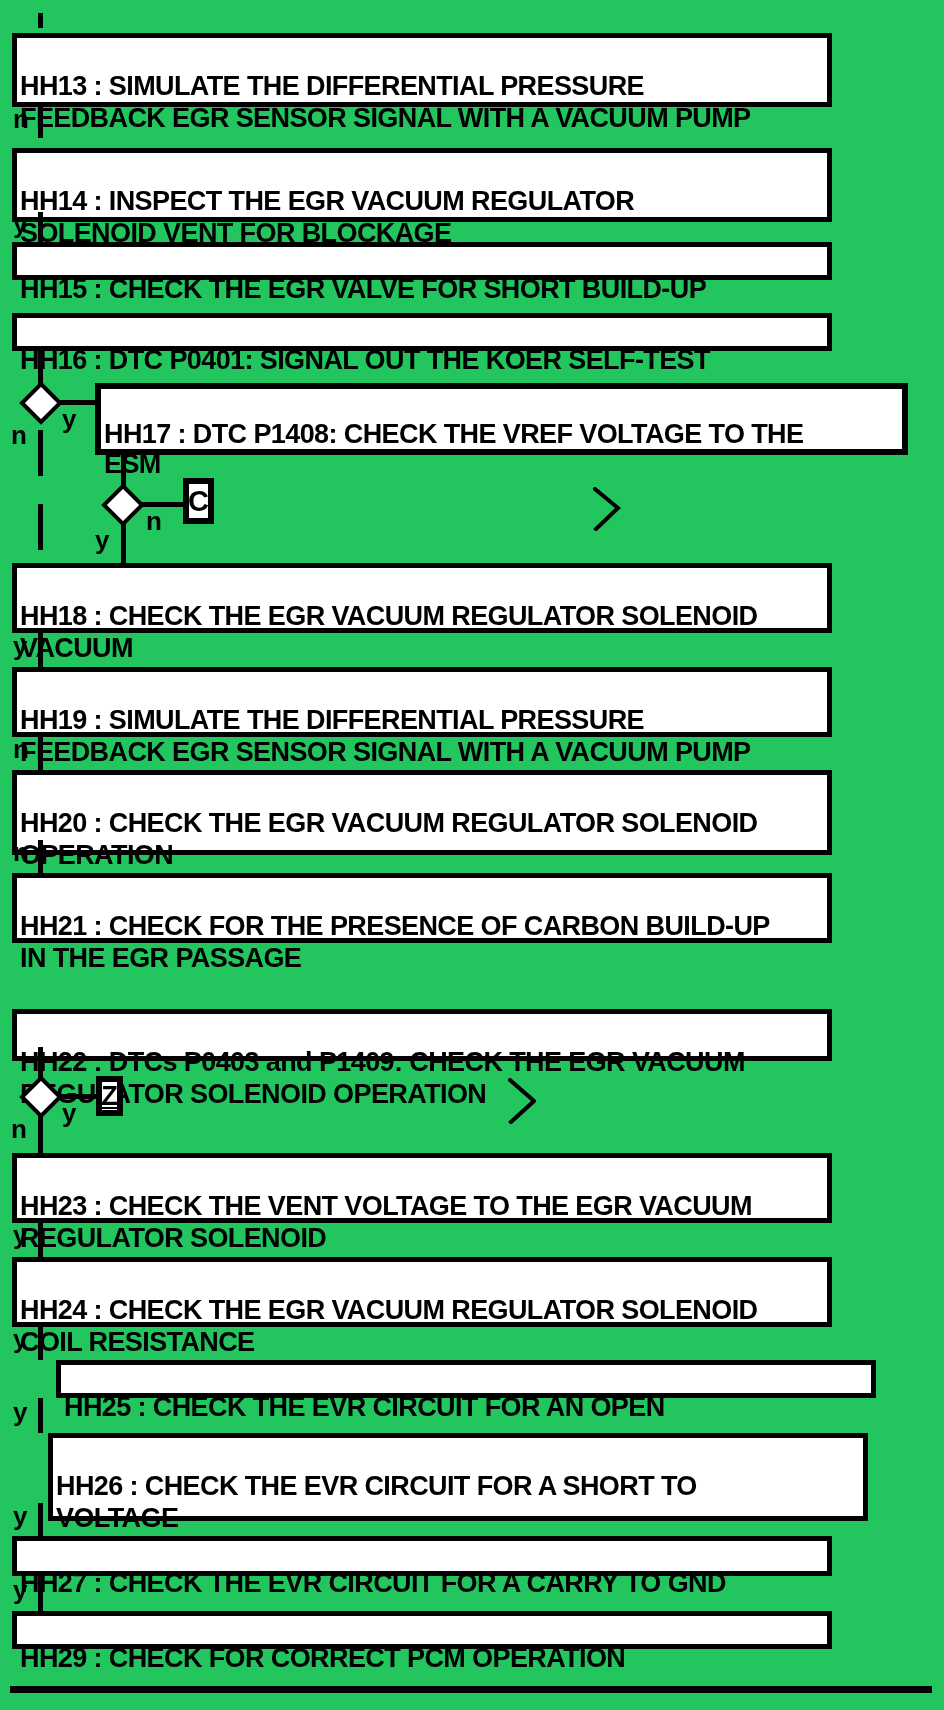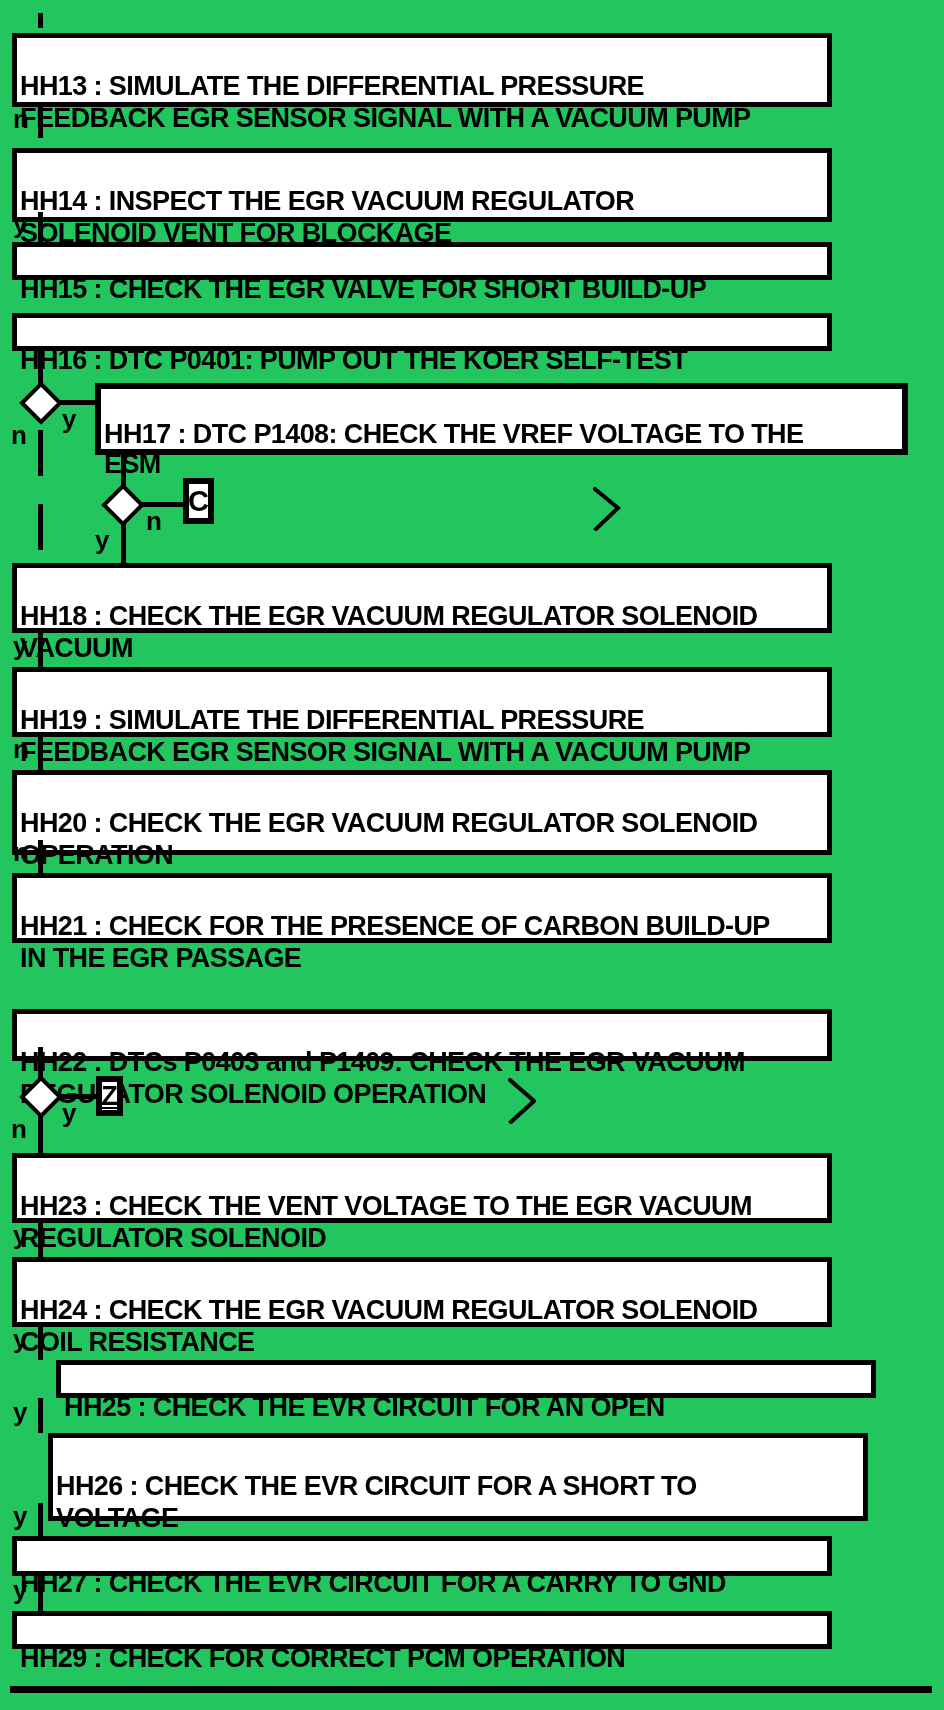--- a/index.html
+++ b/index.html
@@ -68,21 +68,21 @@
 SOLENOID VENT FOR BLOCKAGE</span>
   </div>
   <div class="blabel" style="left:13px;top:211px;">y</div>
   <div class="vline" style="top:212px;height:30px;"></div>
 
   <div class="box single" style="top:242px;height:38px;">
     <span>HH15 : CHECK THE EGR VALVE FOR SHORT BUILD-UP</span>
   </div>
 
   <div class="box single" style="top:313px;height:38px;">
-    <span>HH16 : DTC P0401: PUMP OUT THE KOER SELF-TEST</span>
+    <span>HH16 : DTC P0401: SIGNAL OUT THE KOER SELF-TEST</span>
   </div>
   <div class="vline" style="top:351px;height:33px;"></div>
 
   <svg class="diamond" style="left:19px;top:381px;" viewBox="0 0 44 44">
     <polygon points="22,3 41,22 22,41 3,22" fill="#ffffff" stroke="#000000" stroke-width="4"></polygon>
   </svg>
   <div class="hline" style="left:58px;top:400px;width:37px;"></div>
   <div class="blabel" style="left:62px;top:406px;">y</div>
   <div class="blabel" style="left:11px;top:422px;">n</div>
   <div class="vdash" style="top:430px;height:133px;"></div>

